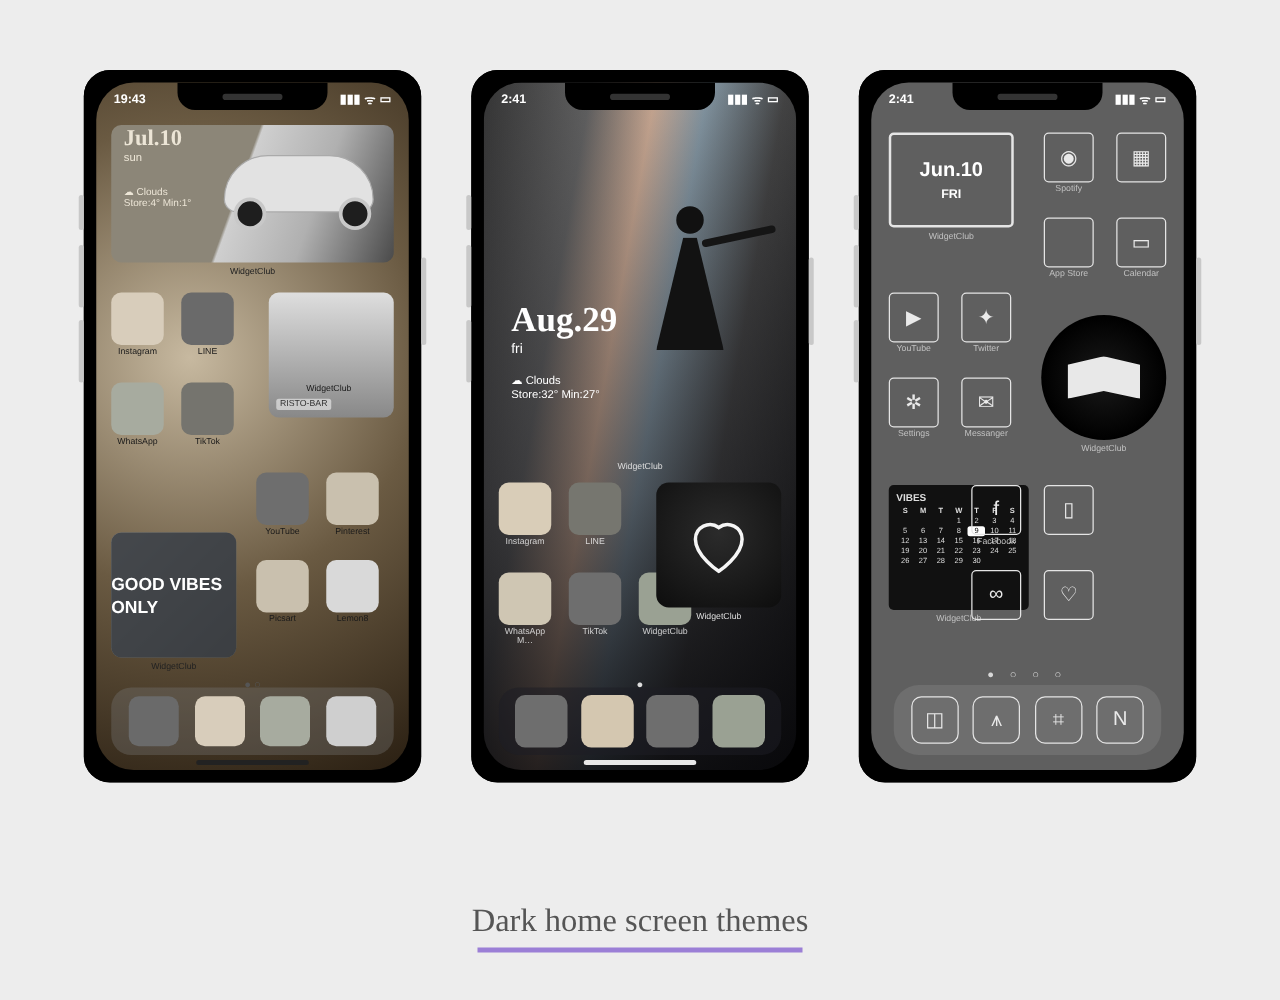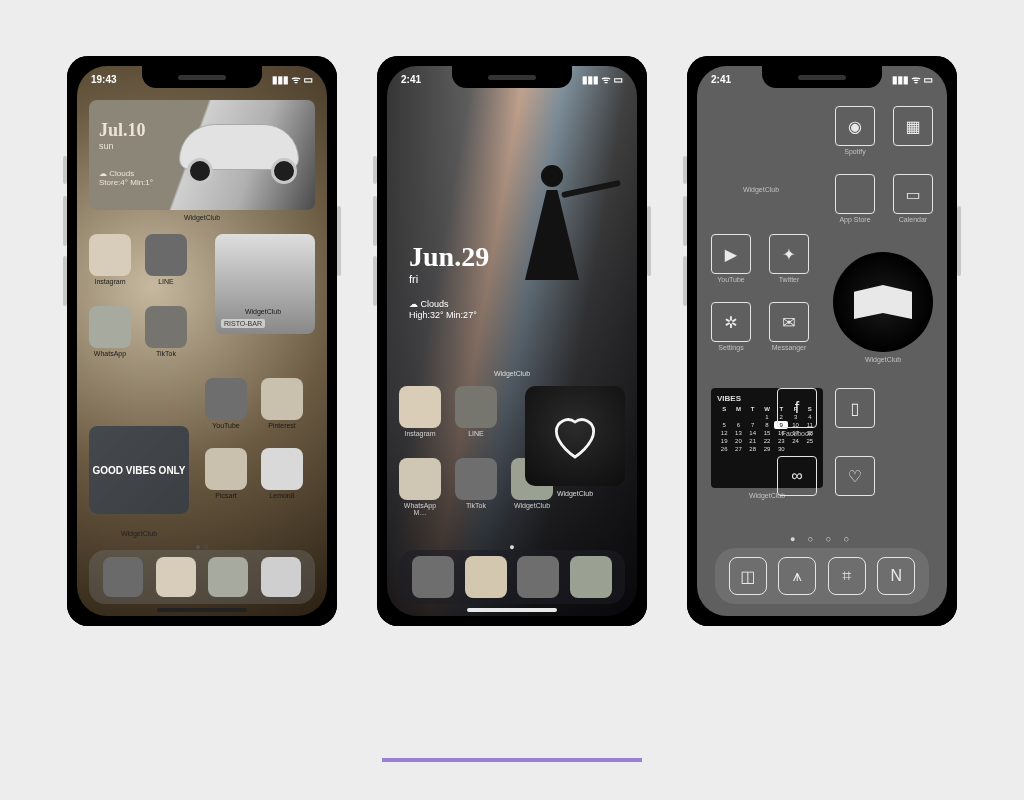--- a/index.html
+++ b/index.html
@@ -68,21 +68,21 @@
 .sb-icons span{ display:inline-block; }
 
 
 .scr1 {
   background: radial-gradient(circle at 30% 40%, #c7b9a0 0%, #6a5a42 50%, #2a1f12 100%);
 }
 .p1-widget {
   position:absolute; top:34px; left:12px; right:12px; height:110px;
   background: linear-gradient(110deg,#8c8678 45%,#cfcfcf 46%,#b0b0b0 70%,#4a4a4a 100%);
   border-radius: 8px;
-  padding:20px 10px;
+  padding:0 10px;
   font-size:10px;
 }
 .p1-widget .date{ font-family: Georgia, serif; font-size:18px; font-weight:700; color:#ece5d6;}
 .p1-widget .day{ font-size:9px; color:#ece5d6; }
 .p1-widget .wx{ font-size:8px; color:#ece5d6; margin-top:18px;}
 .p1-car{
   position:absolute; right:6px; top:10px; width:140px; height:80px;
 }
 .p1-car .body{
   position:absolute; width:120px; height:46px; background:#e2e2e2; border-radius:40px 40px 12px 12px; top:14px; left:10px; border:1px solid #aaa;
@@ -92,23 +92,23 @@
 .icon-grid { position:absolute; left:12px; right:12px; }
 .icon { width:42px; height:42px; border-radius:8px; display:inline-block;}
 .ilabel{ font-size:7px; color:#2b2b2b; text-align:center; display:block; width:42px; margin-top:2px; }
 .p1 .ilabel{ color:#1a1a1a; }
 .row { display:flex; gap:14px; }
 .cell{ display:flex; flex-direction:column; align-items:center; width:42px;}
 
 .p1-row1 { top:162px; }
 .p1-row2 { top:234px; }
 .p1-gv {
-  position:absolute; top:360px; left:12px; width:100px; height:88px;
+  position:absolute; top:360px; left:12px; width:100px; height:100px;
   background:linear-gradient(135deg,#9aa0a6,#6b7074);
-  border-radius:8px; color:#fff; font-size:10px; font-weight:600;
+  border-radius:8px; color:#fff; font-size:14px; font-weight:600;
   display:flex; align-items:center; justify-content:center; text-align:left; padding:8px;
 }
 .p1-gv-bg{
   position:absolute; inset:0; background:#2f3236cc; border-radius:8px;
   display:flex; align-items:center; justify-content:center;
 }
 .p1-img2{
   position:absolute; top:168px; right:12px; width:100px; height:100px;
   background:linear-gradient(180deg,#dedede,#888); border-radius:8px;
 }
@@ -322,25 +322,25 @@
           </span>
       </div>
 
       <div class="p2-big">
         <div class="p2-fig">
           <div class="arm"></div>
             <div class="head"></div>
             <div class="dress"></div>
         </div>
         <div class="txt">
-          <div class="date">Jun.29</div>
+          <div class="date">Aug.29</div>
           <div class="day">fri</div>
           <div class="wx">
             <span>☁ Clouds</span><br>
-            <span>High:32° Min:27°</span>
+            <span>Store:32° Min:27°</span>
           </div>
         </div>
       </div>
       <div style="position:absolute;top:304px;left:0;right:0;text-align:center;font-size:7px;color:#ddd">WidgetClub</div>
 
       <div class="p2-row1">
         <div class="cell">
             <span class="icon" style="background:#d9cdb8"></span>
             <span class="ilabel">Instagram</span>
           </div>
@@ -391,20 +391,24 @@
       <div class="notch"></div>
       <div class="statusbar">
         <span>2:41</span>
         <span class="sb-icons">
             <span>▮▮▮</span>
             <span>ᯤ</span>
             <span>▭</span>
           </span>
       </div>
 
+      <div class="p3-datew">
+        <div class="d">Jun.10</div>
+        <div class="wd">FRI</div>
+      </div>
       <div style="position:absolute;top:120px;left:14px;width:100px;text-align:center;font-size:7px;color:#c0c0c0">WidgetClub</div>
 
       <div class="p3-r1">
         <div class="cell">
             <div class="oicon">◉</div>
             <span class="ilabel">Spotify</span>
           </div>
         <div class="cell">
             <div class="oicon">▦</div>
             <span class="ilabel"></span>
@@ -536,14 +540,15 @@
         <div class="oicon">⩚</div>
         <div class="oicon">⌗</div>
         <div class="oicon">N</div>
       </div>
     </div>
   </div>
 
 </div>
 
 <div class="caption">
+  <span>Dark home screen themes</span>
   <span class="ul"></span>
 </div>
 
 </body></html>

